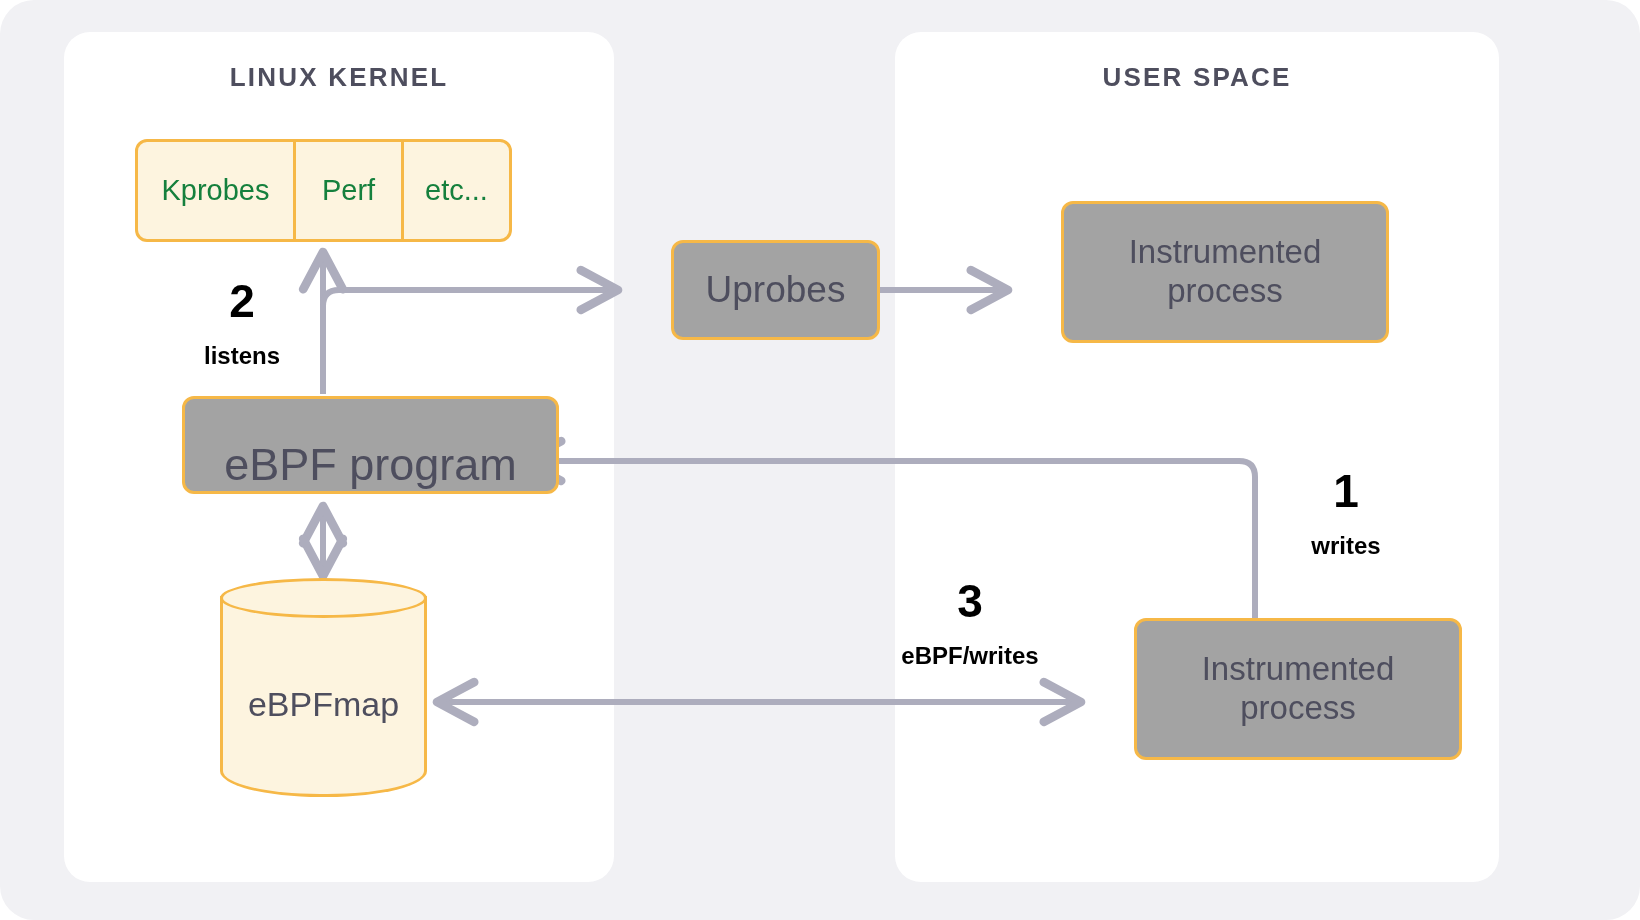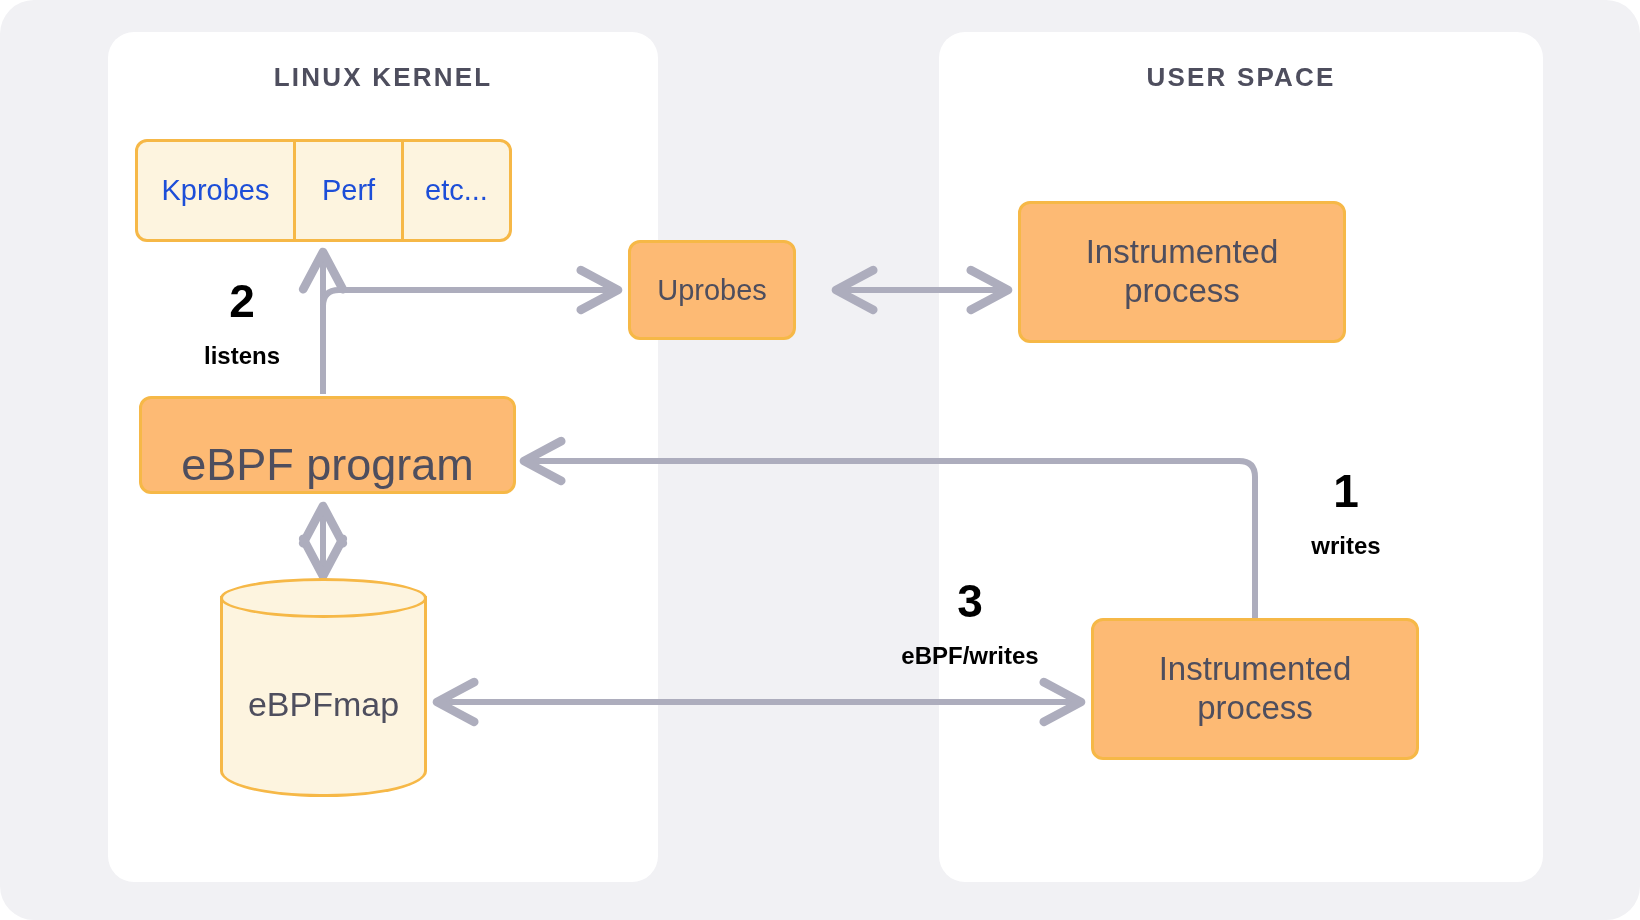--- a/index.html
+++ b/index.html
@@ -24,86 +24,86 @@
     width: 1640px; height: 920px;
     background: #f1f1f4;
     border-radius: 34px;
     box-sizing: border-box;
   }
   .panel {
     position: absolute;
     background: #ffffff;
     border-radius: 26px;
     box-sizing: border-box;
-    margin-left: 44px;
   }
   #panel-kernel { left: 64px;  top: 32px; width: 550px; height: 850px; }
   #panel-user   { left: 895px; top: 32px; width: 604px; height: 850px; }
 
   .panel-title {
     position: absolute;
     top: 30px;
     left: 0;
     width: 100%;
     text-align: center;
     font-size: 26px;
     font-weight: bold;
     letter-spacing: 2.2px;
     color: #4e4e5e;
     white-space: nowrap;
   }
 
   
   .node {
     position: absolute;
-    background: #fdba74;
+    background: #a3a3a3;
     border: 3px solid #f6b847;
     border-radius: 12px;
     box-sizing: border-box;
     display: flex;
     align-items: center;
     justify-content: center;
     text-align: center;
     color: #4e4e5e;
     line-height: 1.18;
+    margin-left: 43px;
   }
 
   
   #probes-strip {
     position: absolute;
     left: 135px; top: 139px;
     width: 377px; height: 103px;
     background: #fdf4df;
     border: 3px solid #f6b847;
     border-radius: 12px;
     box-sizing: border-box;
     display: flex;
   }
   #probes-strip .cell {
     display: flex;
     align-items: center;
     justify-content: center;
-    color: #1d4ed8;
+    color: #15803d;
     font-size: 29px;
     box-sizing: border-box;
   }
   #probes-strip .cell.c0 { width: 158px; border-right: 3px solid #f6b847; }
   #probes-strip .cell.c1 { width: 108px; border-right: 3px solid #f6b847; text-align: center; }
   #probes-strip .cell.c2 { flex: 1; }
 
   #node-ebpf-program {
     left: 139px; top: 396px;
     width: 377px; height: 98px;
     font-size: 45px;
     align-items: flex-end;
   }
   #node-uprobes {
     left: 628px; top: 240px;
-    width: 168px; height: 100px;
-    font-size: 29px;
+    width: 209px; height: 100px;
+    font-size: 37px;
   }
   #node-instrumented-top {
     left: 1018px; top: 201px;
     width: 328px; height: 142px;
     font-size: 33px;
   }
   #node-instrumented-bottom {
     left: 1091px; top: 618px;
     width: 328px; height: 142px;
     font-size: 33px;

